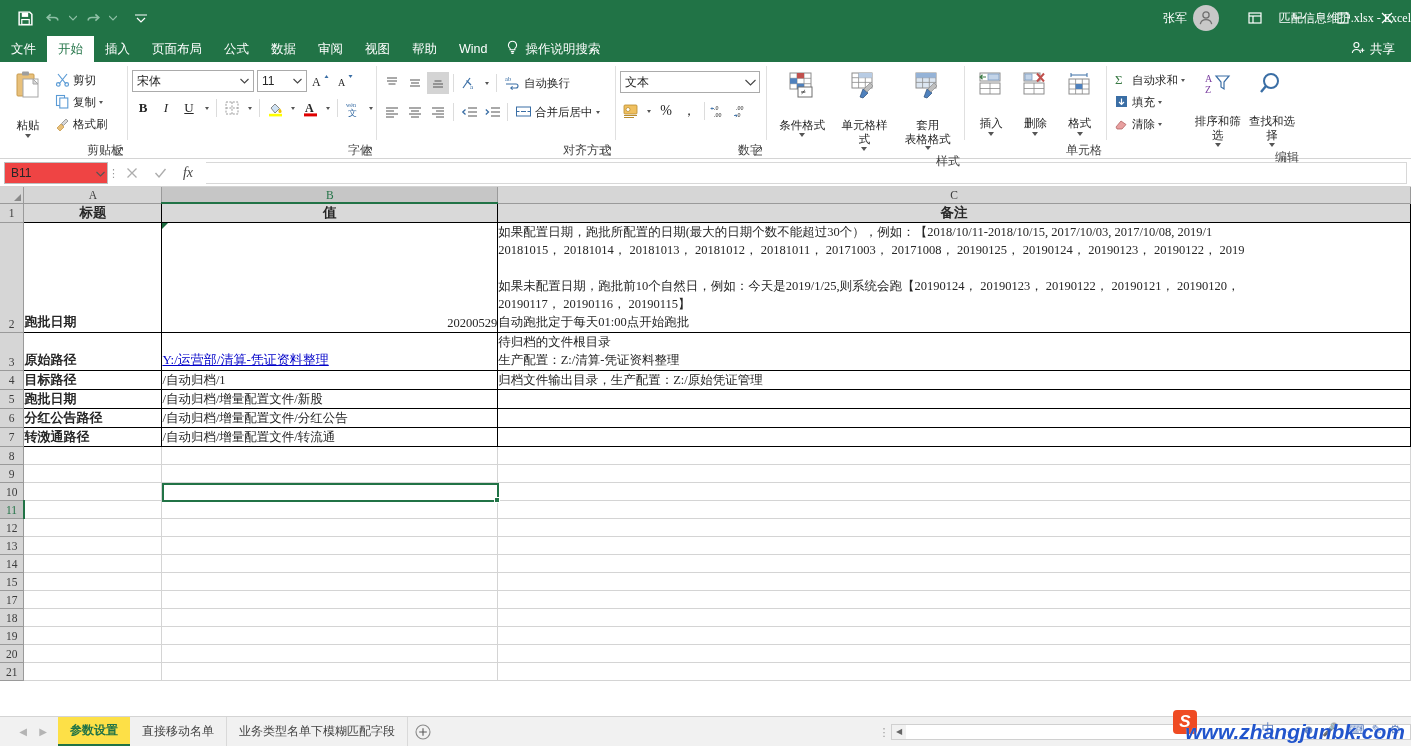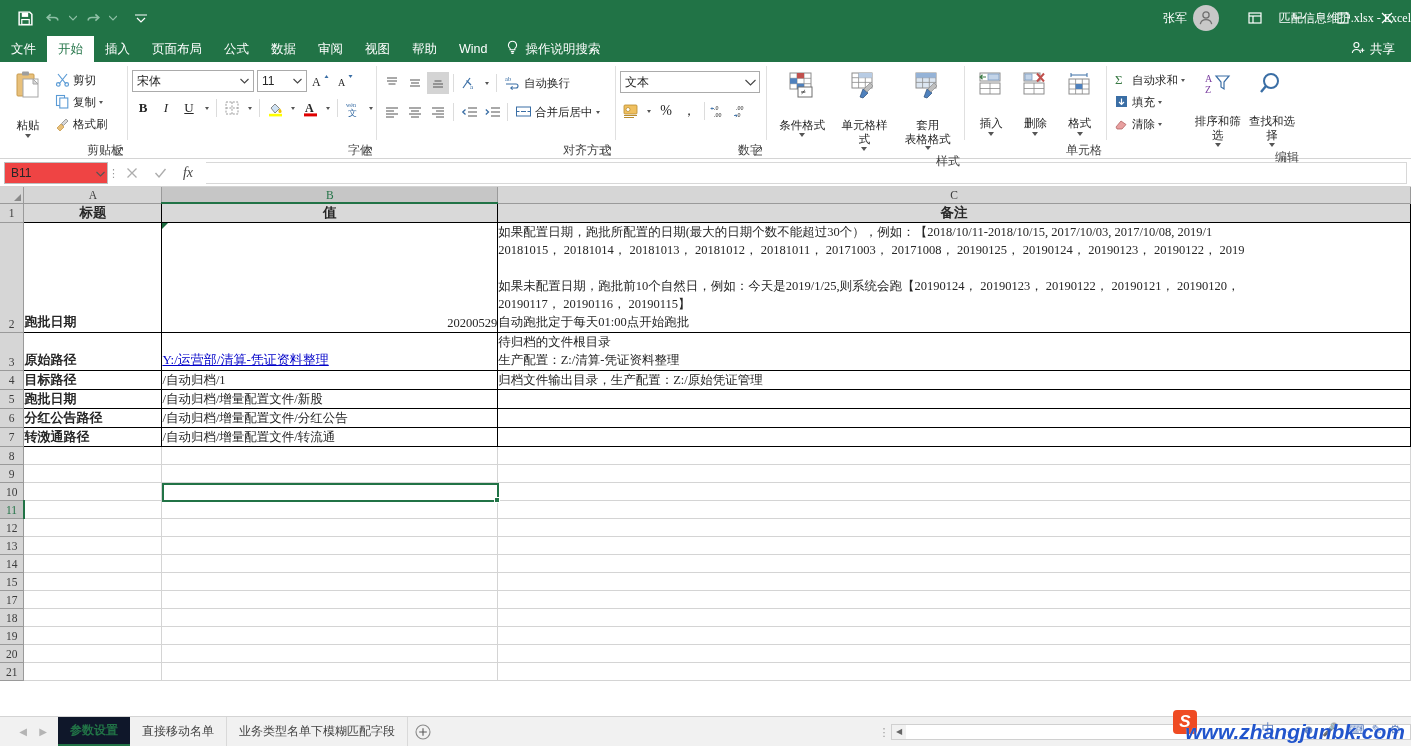--- a/index.html
+++ b/index.html
@@ -154,21 +154,21 @@
   .sheetbar{
     position:absolute;left:0;right:0;bottom:0;height:30px;background:#f1f1f1;
     border-top:1px solid #d4d4d4;display:flex;align-items:center;
   }
   .nav-arrows{ display:flex;align-items:center;gap:2px;padding:0 6px 0 14px; }
   .nav-a{ width:18px;height:20px;display:flex;align-items:center;justify-content:center;color:#b4b4b4;cursor:pointer;font-size:10px; }
   .stab{
     height:29px;display:flex;align-items:center;padding:0 12px;font-size:12px;color:#444;cursor:pointer;
     border-right:1px solid #d9d9d9;
   }
-  .stab.active{ background:#0f172a;color:#217346;font-weight:bold;border-bottom:2px solid #217346;border-right:none; }
+  .stab.active{ background:#fde047;color:#217346;font-weight:bold;border-bottom:2px solid #217346;border-right:none; }
   .addsheet{ width:30px;height:29px;display:flex;align-items:center;justify-content:center;cursor:pointer;color:#707070; }
   .sb-right{ margin-left:auto;display:flex;align-items:center;height:30px; }
   .hdots{ width:14px;text-align:center;color:#999;font-size:11px;line-height:8px; }
   .hscroll{
     width:520px;height:16px;background:#f1f1f1;border:1px solid #d0d0d0;display:flex;align-items:center;
   }
   .hs-btn{ width:14px;height:14px;display:flex;align-items:center;justify-content:center;color:#666;font-size:8px;cursor:pointer; }
   .hs-track{ flex:1;height:14px;background:#fff; }
   
   .watermark{

